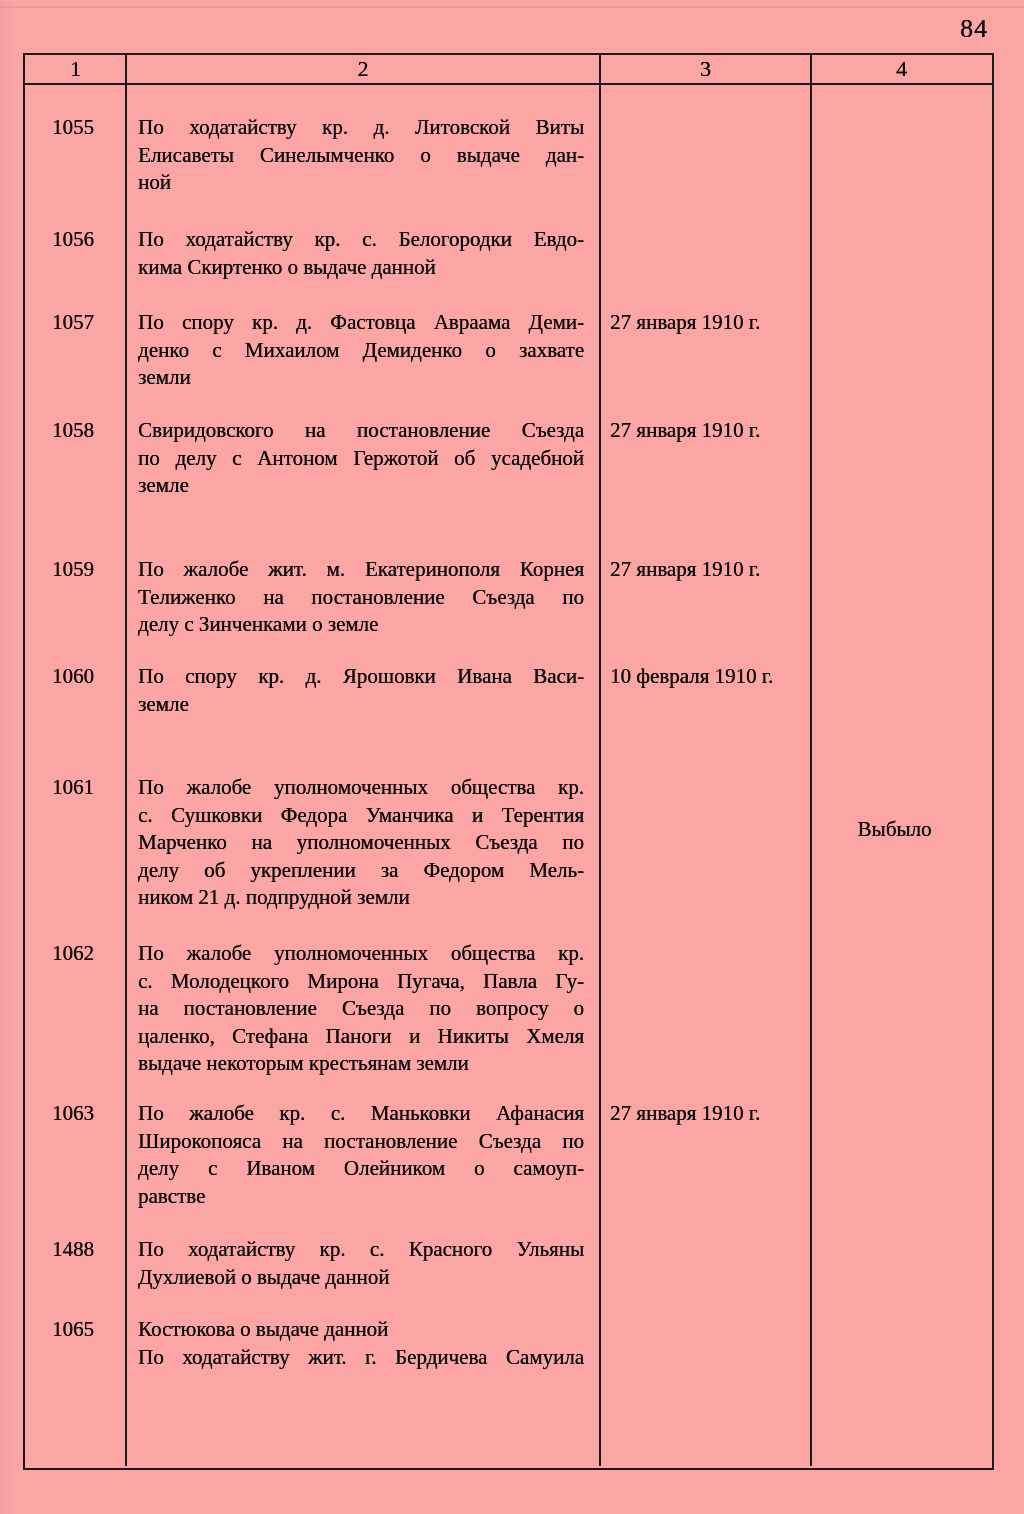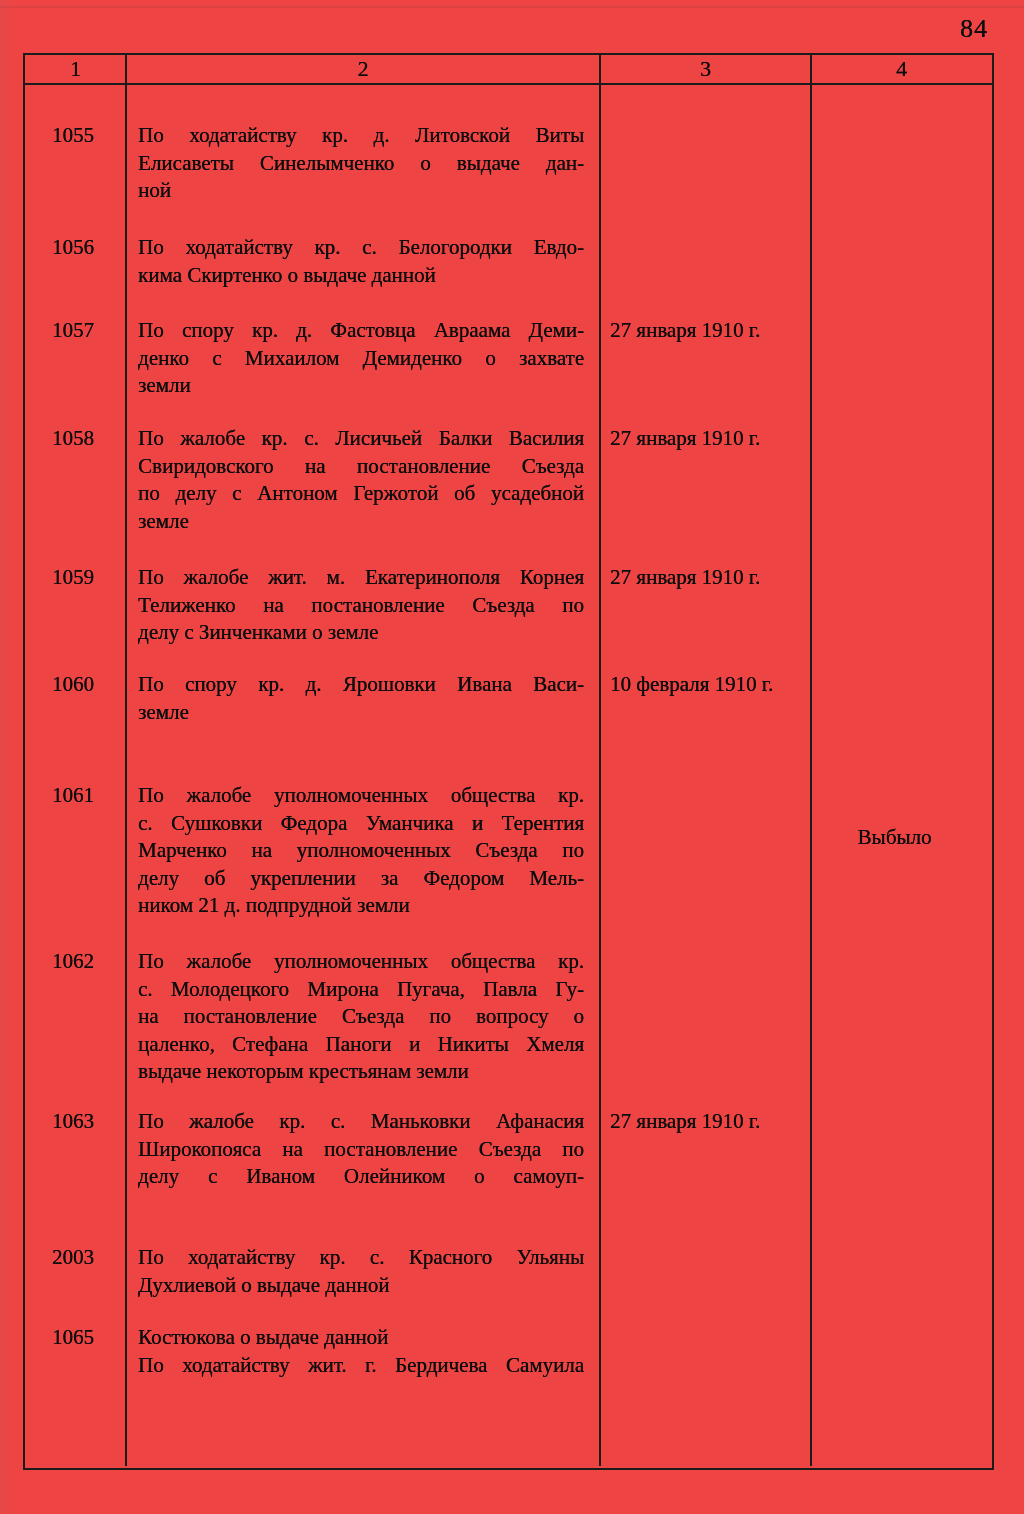--- a/index.html
+++ b/index.html
@@ -5,21 +5,21 @@
   html, body {
     margin: 0;
     padding: 0;
     background: #ffffff;
     font-family: "Liberation Serif", "DejaVu Serif", serif;
   }
   .page {
     position: relative;
     width: 1024px;
     height: 1514px;
-    background: #ef4444;
+    background: #fca5a5;
     overflow: hidden;
     color: #0d0d0d;
   }
   
   .scan-topline {
     position: absolute;
     top: 6px; left: 0;
     width: 100%; height: 2px;
     background: rgba(60,60,60,0.10);
   }
@@ -77,21 +77,21 @@
   .vl1 { left: 100px; }
   .vl2 { left: 574px; }
   .vl3 { left: 785px; }
   .row {
     position: absolute;
     left: 0;
     width: 100%;
   }
   .cell {
     position: absolute;
-    top: 12px;
+    top: 4px;
     font-size: 21px;
     line-height: 27.5px;
     text-shadow: 0.3px 0 0 currentColor;
   }
   .cell.no {
     left: 0;
     width: 96px;
     text-align: center;
   }
   .cell.desc {
@@ -165,21 +165,20 @@
             <div class="desc-line">По спору кр. д. Фастовца Авраама Деми-</div>
             <div class="desc-line">денко с Михаилом Демиденко о захвате</div>
             <div class="desc-line last">земли</div>
           </div>
           <div class="cell date">27 января 1910 г.</div>
           <div class="cell note"></div>
         </div>
         <div class="row" style="top: 328px;">
           <div class="cell no">1058</div>
           <div class="cell desc">
-            <div class="desc-line">По жалобе кр. с. Лисичьей Балки Василия</div>
             <div class="desc-line">Свиридовского на постановление Съезда</div>
             <div class="desc-line">по делу с Антоном Гержотой об усадебной</div>
             <div class="desc-line last">земле</div>
           </div>
           <div class="cell date">27 января 1910 г.</div>
           <div class="cell note"></div>
         </div>
         <div class="row" style="top: 467px;">
           <div class="cell no">1059</div>
           <div class="cell desc">
@@ -222,26 +221,27 @@
           </div>
           <div class="cell date"></div>
           <div class="cell note"></div>
         </div>
         <div class="row" style="top: 1011px;">
           <div class="cell no">1063</div>
           <div class="cell desc">
             <div class="desc-line">По жалобе кр. с. Маньковки Афанасия</div>
             <div class="desc-line">Широкопояса на постановление Съезда по</div>
             <div class="desc-line">делу с Иваном Олейником о самоуп-</div>
+            <div class="desc-line last">равстве</div>
           </div>
           <div class="cell date">27 января 1910 г.</div>
           <div class="cell note"></div>
         </div>
         <div class="row" style="top: 1147px;">
-          <div class="cell no">2003</div>
+          <div class="cell no">1488</div>
           <div class="cell desc">
             <div class="desc-line">По ходатайству кр. с. Красного Ульяны</div>
             <div class="desc-line last">Духлиевой о выдаче данной</div>
           </div>
           <div class="cell date"></div>
           <div class="cell note"></div>
         </div>
         <div class="row" style="top: 1227px;">
           <div class="cell no">1065</div>
           <div class="cell desc">

